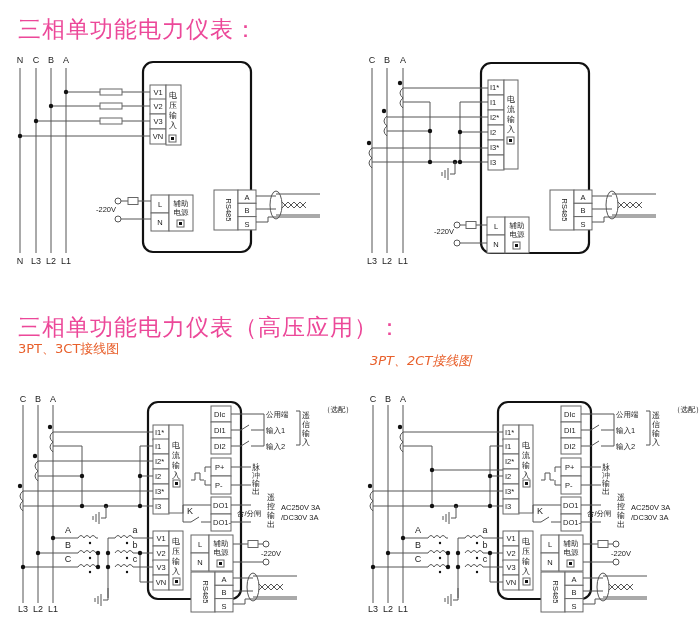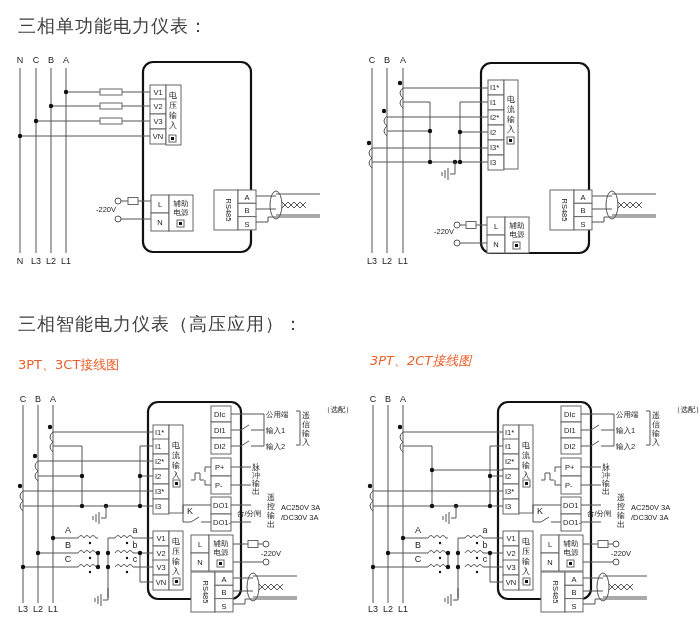--- a/index.html
+++ b/index.html
@@ -1,34 +1,34 @@
 <!DOCTYPE html>
 <html><head>
 <meta charset="utf-8">
 <style>
   html,body{margin:0;padding:0;background:#fff;}
   body{width:700px;height:634px;position:relative;overflow:hidden;font-family:"DejaVu Sans",sans-serif;}
-  .h1{position:absolute;color:#404040;font-size:18px;font-family:"DejaVu Sans",sans-serif;letter-spacing:1px;}
+  .h1{position:absolute;color:#ec4899;font-size:23px;font-family:"DejaVu Sans",sans-serif;letter-spacing:1px;}
   .h2{position:absolute;color:#e8602c;font-size:13px;font-family:"DejaVu Sans",sans-serif;}
   svg{position:absolute;left:0;top:0;}
   svg text{font-family:"Liberation Sans",sans-serif;fill:#222;}
   .w{stroke:#555;stroke-width:1;fill:none;}
   .box{stroke:#111;stroke-width:2.2;fill:#fff;}
   .term{stroke:#666;stroke-width:1;fill:#fff;}
   .dot{fill:#111;}
   .t{font-size:7.5px;}
   .tc{font-size:8px;}
   .lab{font-size:9px;}
 </style>
 </head>
 <body>
 
 <div class="h1" style="left:18px;top:14px;">三相单功能电力仪表：</div>
-<div class="h1" style="left:18px;top:312px;">三相智能电力仪表（高压应用）：</div>
-<div class="h2" style="left:18px;top:356px;">3PT、3CT接线图</div>
+<div class="h1" style="left:18px;top:312px;">三相单功能电力仪表（高压应用）：</div>
+<div class="h2" style="left:18px;top:340px;">3PT、3CT接线图</div>
 <div class="h2" style="left:370px;top:352px;font-style:italic;">3PT、2CT接线图</div>
 
 <svg id="canvas" width="700" height="634">
     <g>
       <text x="20" y="63" class="lab" text-anchor="middle">N</text>
       <text x="36" y="63" class="lab" text-anchor="middle">C</text>
       <text x="51" y="63" class="lab" text-anchor="middle">B</text>
       <text x="66" y="63" class="lab" text-anchor="middle">A</text>
       <text x="20" y="264" class="lab" text-anchor="middle">N</text>
       <text x="36" y="264" class="lab" text-anchor="middle">L3</text>

